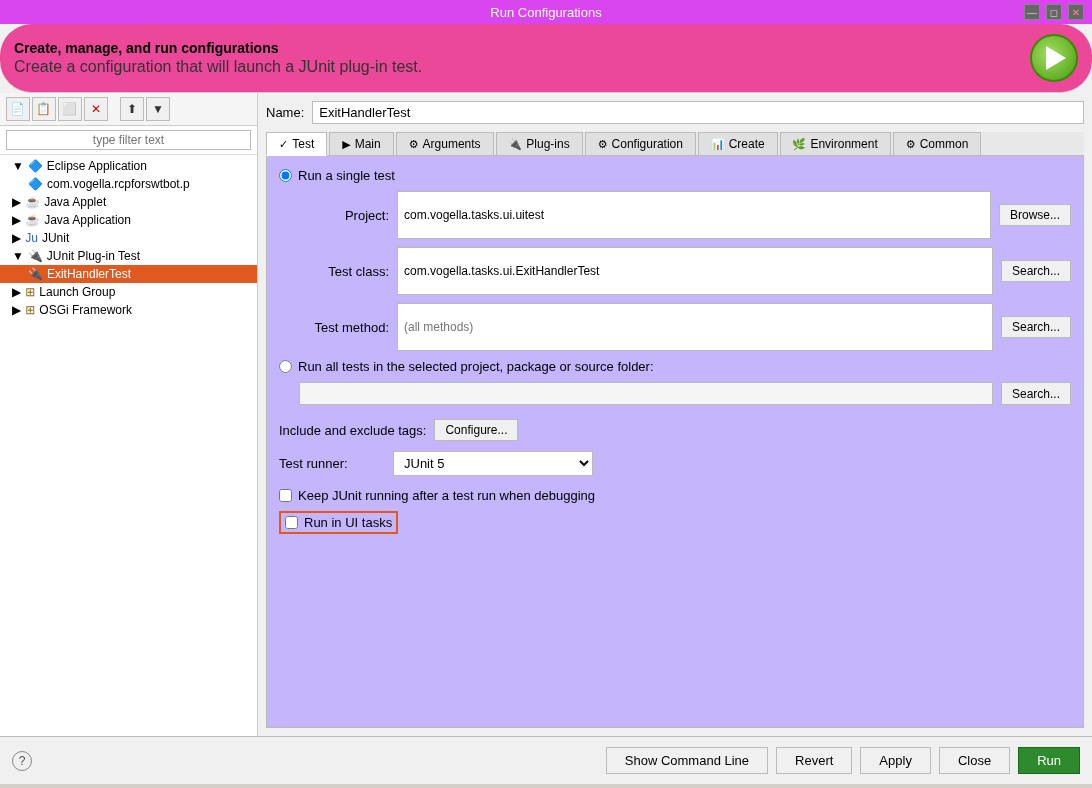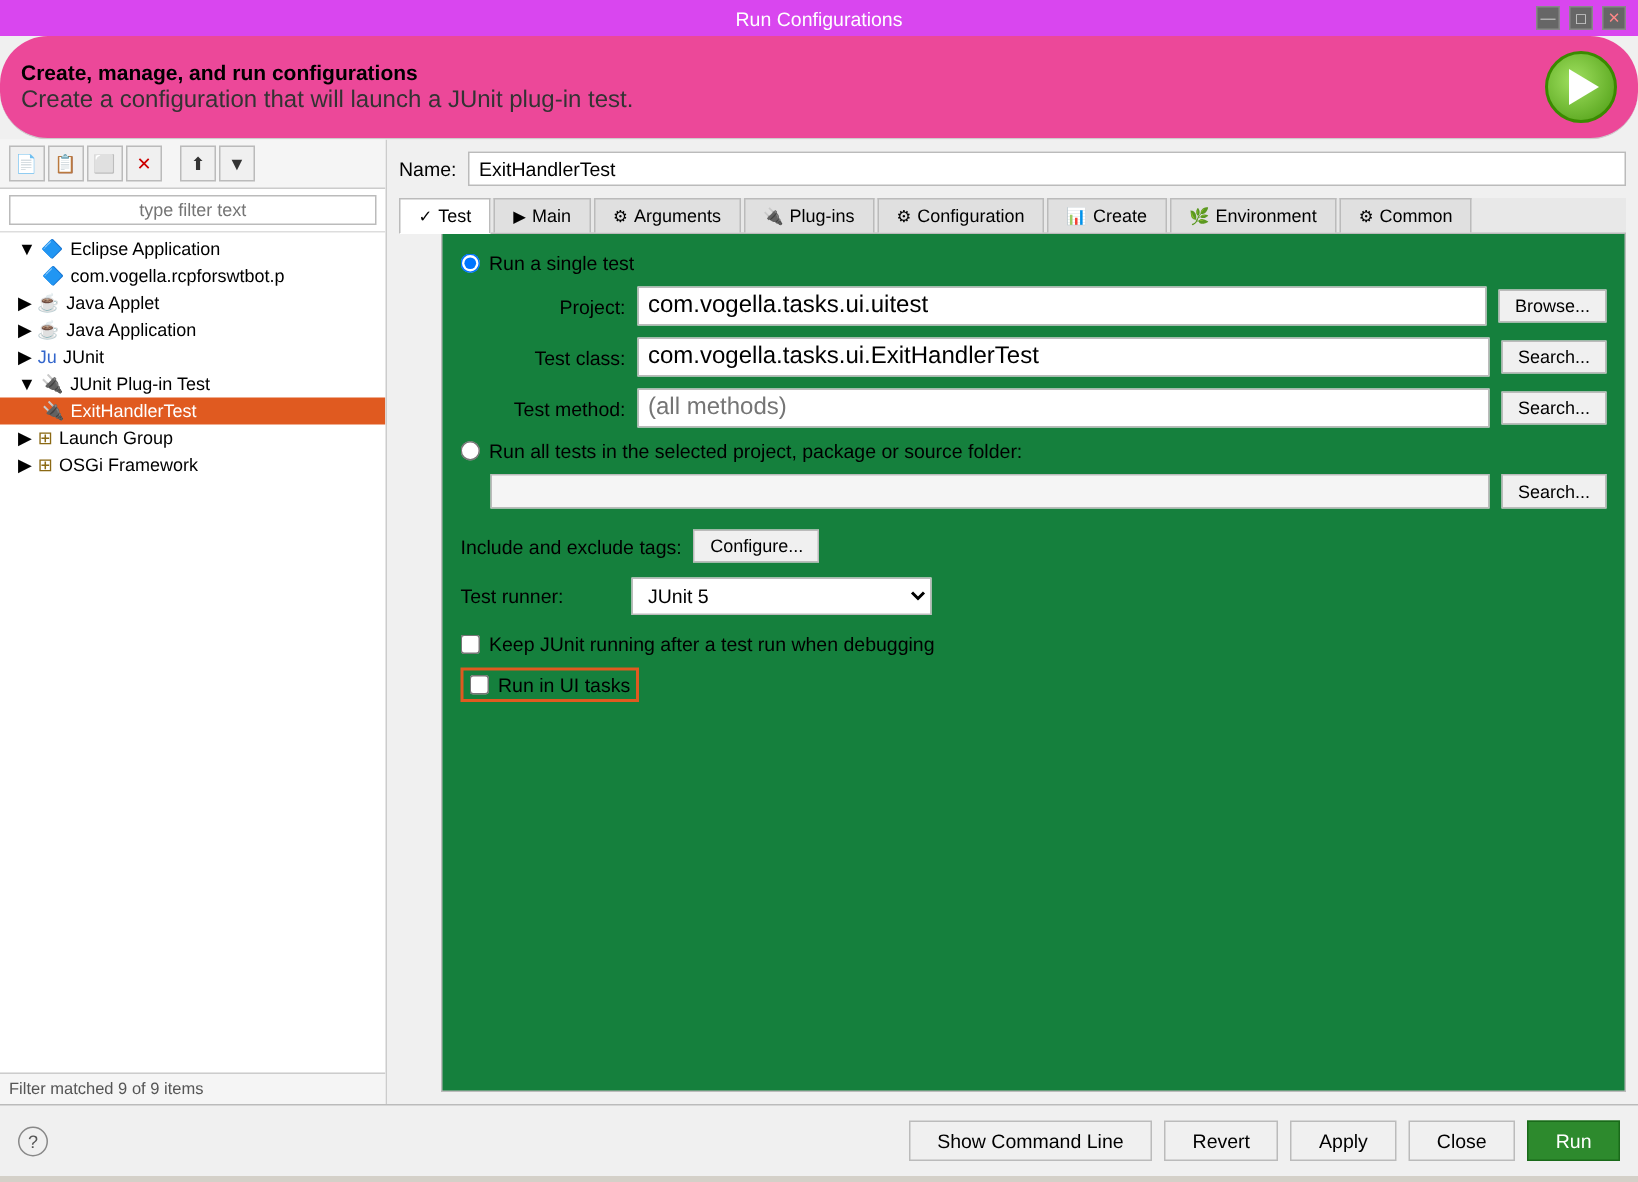--- a/index.html
+++ b/index.html
@@ -197,26 +197,25 @@
       background: #fff;
       border-bottom: 1px solid #fff;
       margin-bottom: -1px;
       z-index: 1;
     }
     .tab-icon { font-size: 11px; }
 
     
     .tab-content {
       flex: 1;
-      background: #15803d;
+      background: #c4b5fd;
       border: 1px solid #bbb;
       border-top: none;
       padding: 12px;
       overflow-y: auto;
-      margin-left: 28px;
     }
 
     
     .radio-option {
       display: flex;
       align-items: center;
       gap: 6px;
       margin-bottom: 8px;
     }
     .radio-option input[type=radio] { margin: 0; }
@@ -226,23 +225,23 @@
     .form-row {
       display: flex;
       align-items: center;
       gap: 8px;
       margin-bottom: 8px;
       margin-left: 20px;
     }
     .form-row label { width: 90px; font-size: 13px; text-align: right; }
     .form-row input[type=text] {
       flex: 1;
-      padding: 3px 6px;
-      border: 1px solid #bbb;
-      font-size: 16px;
+      padding: 16px 6px;
+      border: 1px solid #bbb;
+      font-size: 12px;
       background: #fff;
     }
     .form-row input[type=text].placeholder-style { color: #888; }
     .form-row .browse-btn {
       padding: 3px 10px;
       border: 1px solid #bbb;
       background: #f0f0f0;
       cursor: pointer;
       font-size: 12px;
       white-space: nowrap;
@@ -449,23 +448,20 @@
           <span class="tree-label">Launch Group</span>
         </div>
         <div class="tree-item">
           <span class="indent" style="width:8px;"></span>
           <span class="tree-icon">▶</span>
           <span class="tree-icon" style="color:#8B6914;">⊞</span>
           <span class="tree-label">OSGi Framework</span>
         </div>
       </div>
 
-      <div class="sidebar-footer">
-        <span>Filter matched 9 of 9 items</span>
-      </div>
     </div>
 
     <div class="content">
 
       <div class="name-row">
         <label>Name:</label>
         <input type="text" value="ExitHandlerTest" style="">
       </div>
 
       <div class="tabs">

